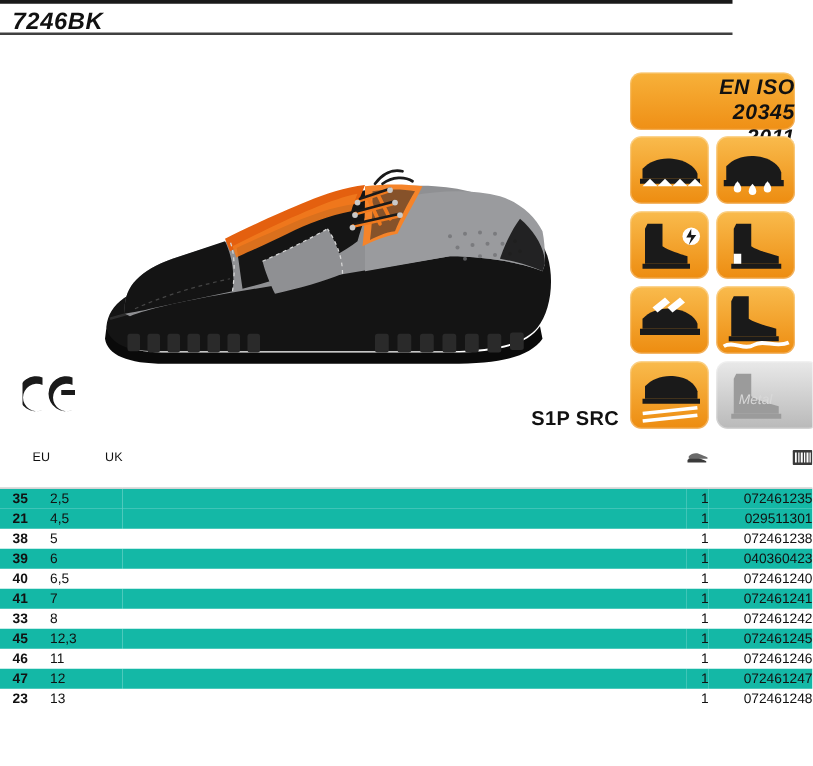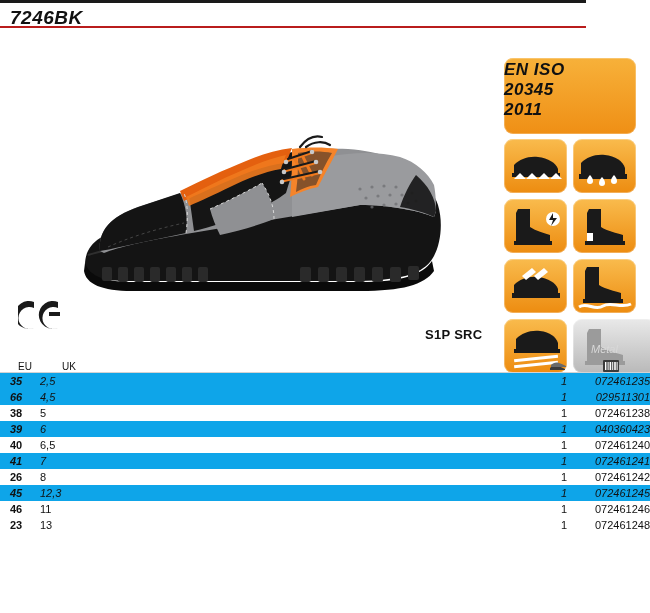--- a/index.html
+++ b/index.html
@@ -16,21 +16,21 @@
     overflow: hidden;
   }
 
   
   .header {
     position: absolute;
     left: 0; top: 0;
     width: 586px;
     height: 28px;
     border-top: 3px solid #1a1a1a;
-    border-bottom: 2px solid #b91c1c;
+    border-bottom: 2px solid #404040;
     box-sizing: border-box;
   }
   .header-code {
     position: absolute;
     left: 10px;
     top: 4px;
     font-size: 19px;
     font-weight: bold;
     font-style: italic;
     letter-spacing: 0.5px;
@@ -62,44 +62,45 @@
     width: 54px;
     height: 34px;
   }
   .ce-mark svg { display: block; }
 
   
   .standard-text {
     position: absolute;
     left: 425px;
     top: 297px;
-    font-size: 13px;
+    font-size: 16px;
     font-weight: bold;
     color: #111;
     letter-spacing: 0.3px;
   }
 
   
   .picto-panel {
     position: absolute;
     left: 504px;
     top: 28px;
     width: 132px;
     height: 307px;
   }
   .en-iso {
     width: 132px;
-    height: 76px;
+    height: 46px;
     background: #f5a623;
     background: linear-gradient(180deg, #f7b13a 0%, #ef8f15 100%);
     border-radius: 9px;
     box-sizing: border-box;
     padding-top: 2px;
-    text-align: left;
+    text-align: right;
     box-shadow: inset 0 0 0 1px rgba(255,255,255,0.25);
+    padding-left: 24px;
   }
   .en-iso div {
     font-size: 17px;
     font-weight: bold;
     font-style: italic;
     color: #111;
     line-height: 20px;
     letter-spacing: 0.5px;
   }
   .picto-grid {
@@ -131,33 +132,33 @@
     width: 650px;
   }
   table.sizes {
     border-collapse: collapse;
     width: 650px;
     font-size: 11px;
   }
   table.sizes th {
     font-weight: normal;
     font-size: 10px;
-    text-align: center;
-    padding: 0 0 0 0;
+    text-align: right;
+    padding: 0 0 18px 0;
     color: #111;
     border-bottom: 1px solid #d3d3d3;
     height: 14px;
     vertical-align: bottom;
   }
   table.sizes td {
     padding: 1px 0;
     height: 14px;
     color: #111;
   }
-  tr.alt td { background: #0ea5e9; font-style: italic; }
+  tr.alt td { background: #14b8a6; }
   .col-eu { width: 30px; padding-left: 10px !important; font-weight: bold; }
   .col-uk { width: 58px; }
   .col-mid { }
   .col-qty { width: 18px; text-align: right; }
   .col-code { width: 78px; text-align: right; padding-left: 5px !important; }
   th.col-eu { padding-left: 10px !important; font-weight: normal; }
 </style>
 </head>
 <body>
 
@@ -412,21 +413,21 @@
     </thead>
     <tbody>
         <tr class="alt">
           <td class="col-eu">35</td>
           <td class="col-uk">2,5</td>
           <td class="col-mid"></td>
           <td class="col-qty">1</td>
           <td class="col-code">072461235</td>
         </tr>
         <tr class="alt">
-          <td class="col-eu">66</td>
+          <td class="col-eu">21</td>
           <td class="col-uk">4,5</td>
           <td class="col-mid"></td>
           <td class="col-qty">1</td>
           <td class="col-code">029511301</td>
         </tr>
         <tr>
           <td class="col-eu">38</td>
           <td class="col-uk">5</td>
           <td class="col-mid"></td>
           <td class="col-qty">1</td>
@@ -447,40 +448,47 @@
           <td class="col-code">072461240</td>
         </tr>
         <tr class="alt">
           <td class="col-eu">41</td>
           <td class="col-uk">7</td>
           <td class="col-mid"></td>
           <td class="col-qty">1</td>
           <td class="col-code">072461241</td>
         </tr>
         <tr>
-          <td class="col-eu">26</td>
+          <td class="col-eu">33</td>
           <td class="col-uk">8</td>
           <td class="col-mid"></td>
           <td class="col-qty">1</td>
           <td class="col-code">072461242</td>
         </tr>
         <tr class="alt">
           <td class="col-eu">45</td>
           <td class="col-uk">12,3</td>
           <td class="col-mid"></td>
           <td class="col-qty">1</td>
           <td class="col-code">072461245</td>
         </tr>
         <tr>
           <td class="col-eu">46</td>
           <td class="col-uk">11</td>
           <td class="col-mid"></td>
           <td class="col-qty">1</td>
           <td class="col-code">072461246</td>
         </tr>
+        <tr class="alt">
+          <td class="col-eu">47</td>
+          <td class="col-uk">12</td>
+          <td class="col-mid"></td>
+          <td class="col-qty">1</td>
+          <td class="col-code">072461247</td>
+        </tr>
         <tr>
           <td class="col-eu">23</td>
           <td class="col-uk">13</td>
           <td class="col-mid"></td>
           <td class="col-qty">1</td>
           <td class="col-code">072461248</td>
         </tr>
       </tbody>
   </table>
 </div>

